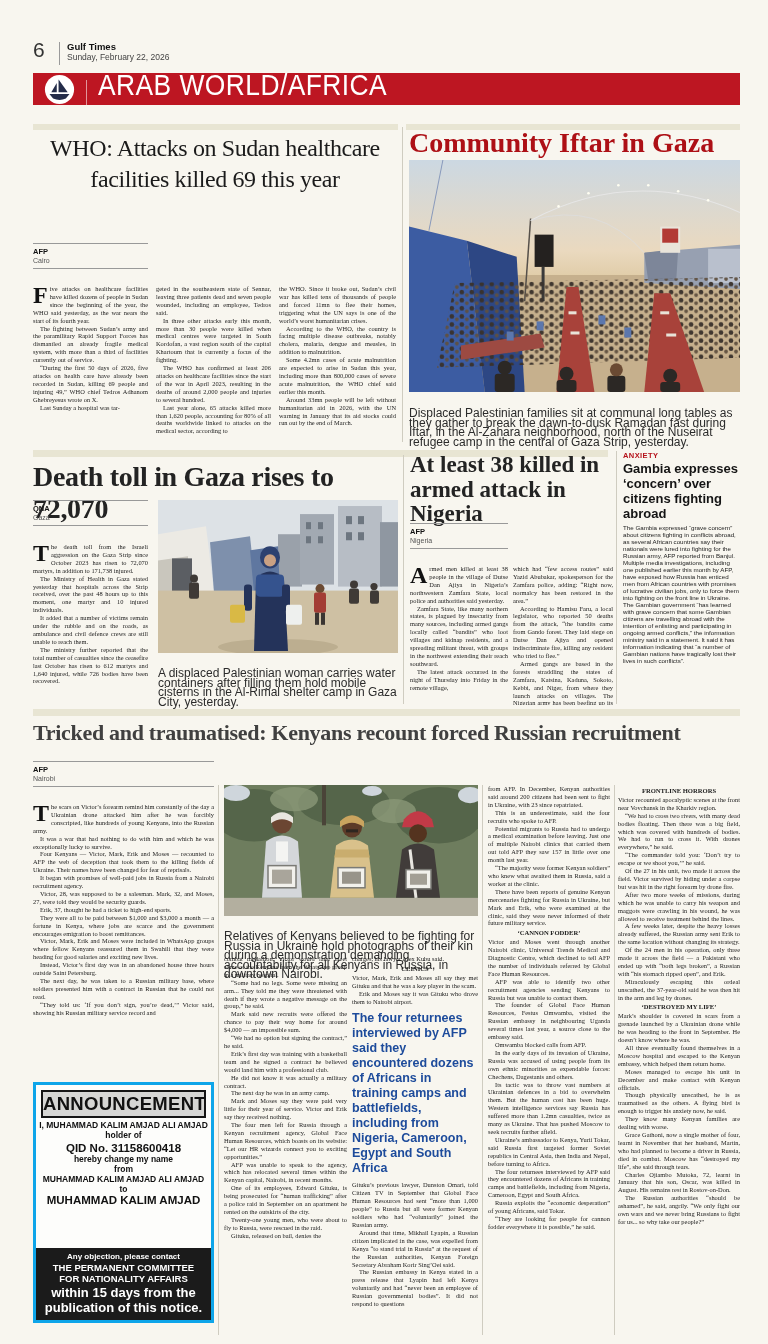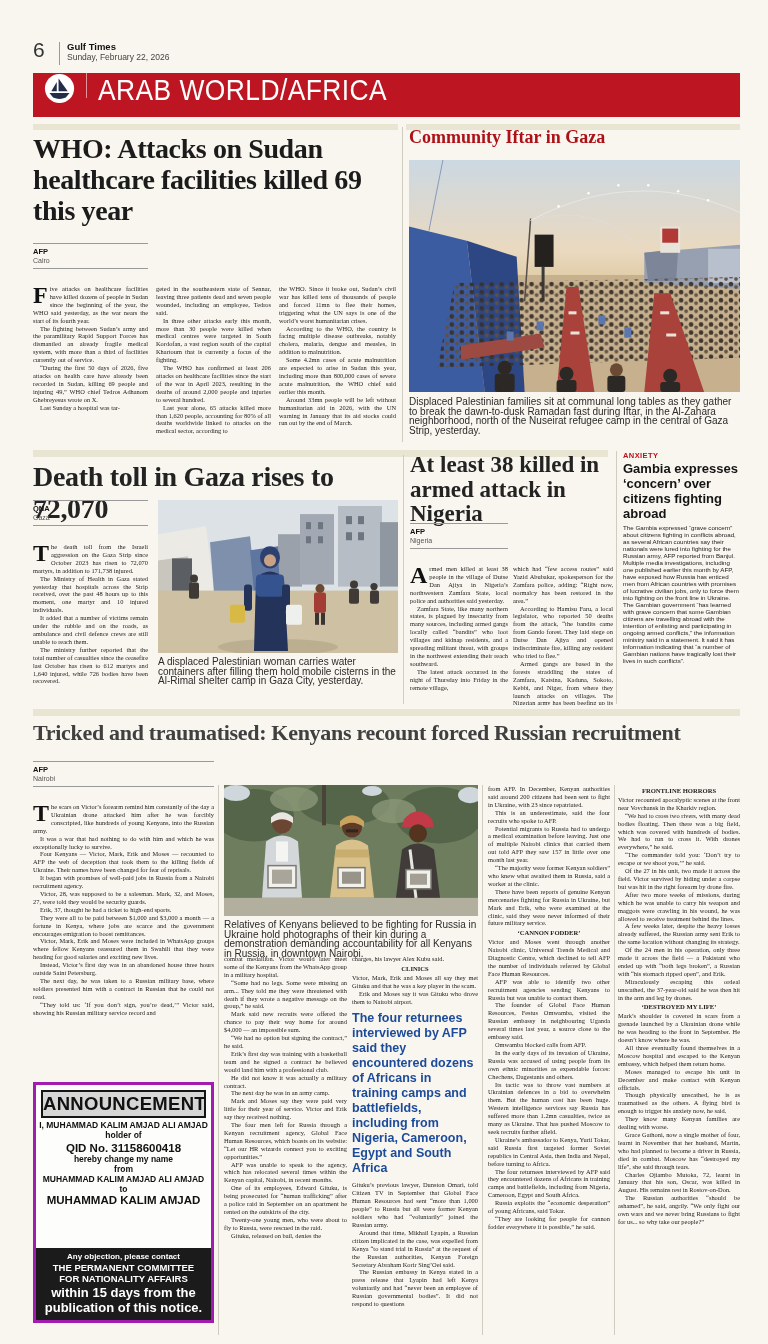--- a/index.html
+++ b/index.html
@@ -5,39 +5,39 @@
   * { margin:0; padding:0; box-sizing:border-box; }
   html,body { width:768px; height:1344px; }
   body { background:#f8f6ef; font-family:"Liberation Serif", serif; color:#1b1b1b; position:relative; overflow:hidden; }
   .abs { position:absolute; }
 
   
   #pageno { left:33px; top:38px; font:400 21px "Liberation Sans", sans-serif; color:#333; }
   #mast-rule { left:59px; top:42px; width:1px; height:23px; background:#9a9a9a; }
   #paper-name { left:67px; top:41px; font:bold 9.5px "Liberation Sans", sans-serif; color:#111; }
   #issue-date { left:67px; top:52px; font:8.5px "Liberation Sans", sans-serif; color:#444; }
-  #banner { left:33px; top:73px; width:707px; height:44px; background:#bd1622; display:flex; align-items:flex-start; }
+  #banner { left:33px; top:73px; width:707px; height:32px; background:#bd1622; display:flex; align-items:flex-end; }
   #banner .logo { width:31px; height:31px; margin-left:11px; flex:0 0 auto; }
   #banner .sep { width:1px; height:25px; background:rgba(255,255,255,.55); margin:0 11px; }
   #banner .title { color:#fff; font:400 30px "Liberation Sans", sans-serif; letter-spacing:.5px; transform:scaleX(.88); transform-origin:left center; padding-bottom:3px; white-space:nowrap; }
 
   .hbar { background:#e8e5d3; }
   #eyebrow-left { left:33px; top:124px; width:365px; height:6px; }
   #eyebrow-right { left:406px; top:124px; width:334px; height:6px; }
   #divider1 { left:33px; top:450px; width:575px; height:7px; }
   #divider2 { left:33px; top:709px; width:707px; height:7px; }
   .vrule { width:1px; background:#cfccc0; }
   #vr1 { left:402px; top:127px; height:315px; }
   #vr2 { left:403px; top:455px; height:249px; }
   #vr3 { left:616px; top:451px; height:253px; }
   #vrk1 { left:218px; top:785px; height:550px; }
   #vrk2 { left:482px; top:785px; height:550px; }
   #vrk3 { left:614px; top:785px; height:550px; }
-  #who-headline { left:33px; top:133px; width:364px; font-size:28px; line-height:31px; font-weight:bold; letter-spacing:-.4px; }
-  #iftar-head { left:409px; top:127px; width:330px; font-size:18px; font-weight:bold; color:#ad1016; }
+  #who-headline { left:33px; top:133px; width:364px; font-size:24px; line-height:31px; font-weight:normal; letter-spacing:-.4px;text-align:center; }
+  #iftar-head { left:409px; top:127px; width:330px; font-size:28px; font-weight:bold; color:#ad1016; }
   #gaza-headline { left:33px; top:461px; width:374px; font-size:28px; letter-spacing:-.3px; color:#232323; }
   #nig-headline { left:410px; top:453px; width:202px; font-size:23px; line-height:24.5px; color:#232323; }
   #ken-headline { left:33px; top:720px; width:707px; font-size:22px; letter-spacing:-.3px; color:#404040; }
 
   
   .byline { font-family:"Liberation Sans", sans-serif; border-top:1px solid #999; border-bottom:1px solid #999; padding:3px 0 4px; }
   .byline .agency { font-weight:bold; font-size:7.5px; color:#111; }
   .byline .place { font-size:7px; color:#555; margin-top:1px; }
   #who-byline { left:33px; top:243px; width:115px; }
   #gaza-byline { left:33px; top:500px; width:115px; }
@@ -63,33 +63,33 @@
   #ken-c5 { left:618px; top:785px; width:122px; height:550px; }
 
   
   #gam-kicker { left:623px; top:451px; font:bold 7.5px "Liberation Sans", sans-serif; color:#b5121b; letter-spacing:.4px; }
   #gam-headline { left:623px; top:461px; width:117px; font:bold 13px/15px "Liberation Sans", sans-serif; color:#141414; }
   #gam-body { left:623px; top:524px; width:117px; height:180px; overflow:hidden; font-family:"Liberation Sans", sans-serif; font-size:6.2px; line-height:7px; text-align:left; color:#222; }
 
   
   .photo { background:#ddd; overflow:hidden; }
   .photo svg { display:block; width:100%; height:100%; }
-  .caption { font-family:"Liberation Sans", sans-serif; font-size:10px; line-height:9.6px; color:#2b2b2b; text-align:left; }
+  .caption { font-family:"Liberation Sans", sans-serif; font-size:12px; line-height:9.6px; color:#2b2b2b; text-align:left;margin-top:12px; }
   #iftar-photo { left:409px; top:160px; width:331px; height:232px; }
   #iftar-cap { left:409px; top:397px; width:329px; }
   #gaza-photo { left:158px; top:500px; width:240px; height:153px; }
   #gaza-cap { left:158px; top:657px; width:240px; }
   #ken-photo { left:224px; top:785px; width:254px; height:131px; }
   #ken-cap { left:224px; top:920px; width:254px; }
 
   
   .pullquote { font-family:"Liberation Sans", sans-serif; font-weight:bold; color:#1d4b9b; font-size:12.5px; line-height:15px; margin:6px 0 5px; text-align:left; }
 
   
-  #ann-box { left:33px; top:1082px; width:181px; height:241px; border:3px solid #a21caf; background:#fdfdfb; display:flex; flex-direction:column; text-align:center; font-family:"Liberation Sans", sans-serif; font-weight:bold; color:#111; }
+  #ann-box { left:33px; top:1082px; width:181px; height:241px; border:3px solid #0ea5e9; background:#fdfdfb; display:flex; flex-direction:column; text-align:center; font-family:"Liberation Sans", sans-serif; font-weight:bold; color:#111; }
   .ann-header { margin:5px 5px 2px; background:#d6d6d4; border:2px solid #151515; font-size:18.5px; font-weight:800; letter-spacing:.3px; padding:1px 0; }
   .ann-line { }
   .ann-line.s { font-size:8.5px; }
   .ann-line.l { font-size:11.5px; }
   .ann-line.tight { margin-top:2px; }
   .ann-footer { margin-top:auto; background:#1b1b1b; color:#fff; padding:4px 6px 5px; }
   .ann-footer .f1 { font-size:8px; }
   .ann-footer .f2 { font-size:9.5px; font-weight:800; line-height:11px; margin-top:1px; }
   .ann-footer .f3 { font-size:13px; margin-top:1px; }
 </style>

